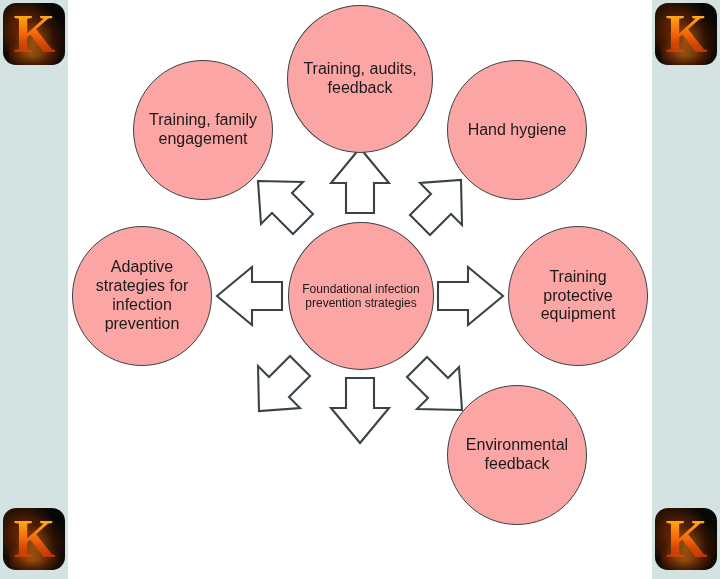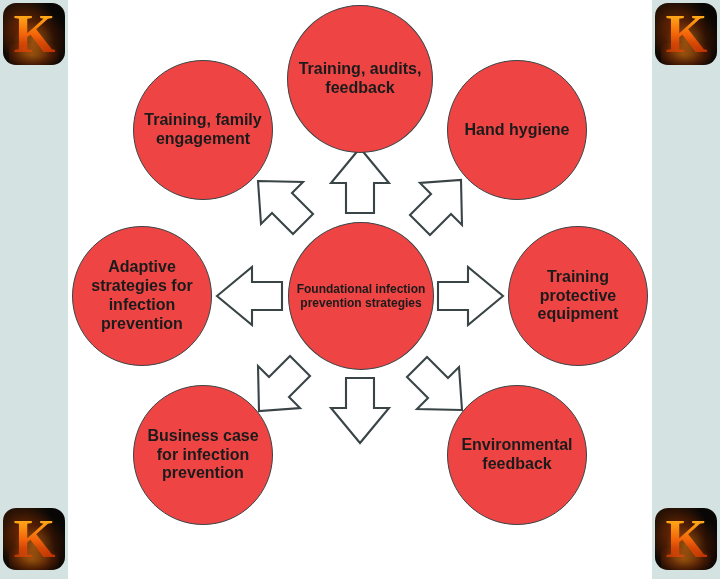--- a/index.html
+++ b/index.html
@@ -76,29 +76,29 @@
   }
   .k-logo.tl { left: 3px;   top: 3px;   }
   .k-logo.tr { left: 655px; top: 3px;   }
   .k-logo.bl { left: 3px;   top: 508px; }
   .k-logo.br { left: 655px; top: 508px; }
 
   
   .node {
     position: absolute;
     box-sizing: border-box;
-    background: #ef4444;
+    background: #fca5a5;
     border: 1.6px solid #3a4446;
     border-radius: 50%;
     display: flex;
     align-items: center;
     justify-content: center;
     text-align: center;
     color: #1b1b1b;
-    font-weight: bold;
+    font-weight: normal;
     line-height: 1.18;
   }
   .node .label { padding: 0 6px; }
 
   .node.central { font-size: 12px; }
   .node.outer   { font-size: 16px; }
 
   
   .arrows {
     position: absolute;
@@ -172,23 +172,20 @@
 
   <div class="node outer" style="left:508px; top:226px; width:140px; height:140px;">
     <span class="label">Training protective equipment</span>
   </div>
 
   <div class="node outer" style="left:447px; top:385px; width:140px; height:140px;">
     <span class="label">Environmental feedback</span>
   </div>
 
 
-  <div class="node outer" style="left:133px; top:385px; width:140px; height:140px;">
-    <span class="label">Business case for infection prevention</span>
-  </div>
 
   <div class="node outer" style="left:72px; top:226px; width:140px; height:140px;justify-content:flex-end;">
     <span class="label">Adaptive strategies for infection prevention</span>
   </div>
 
   <div class="node outer" style="left:133px; top:60px; width:140px; height:140px;">
     <span class="label">Training, family engagement</span>
   </div>
 
 </div>

